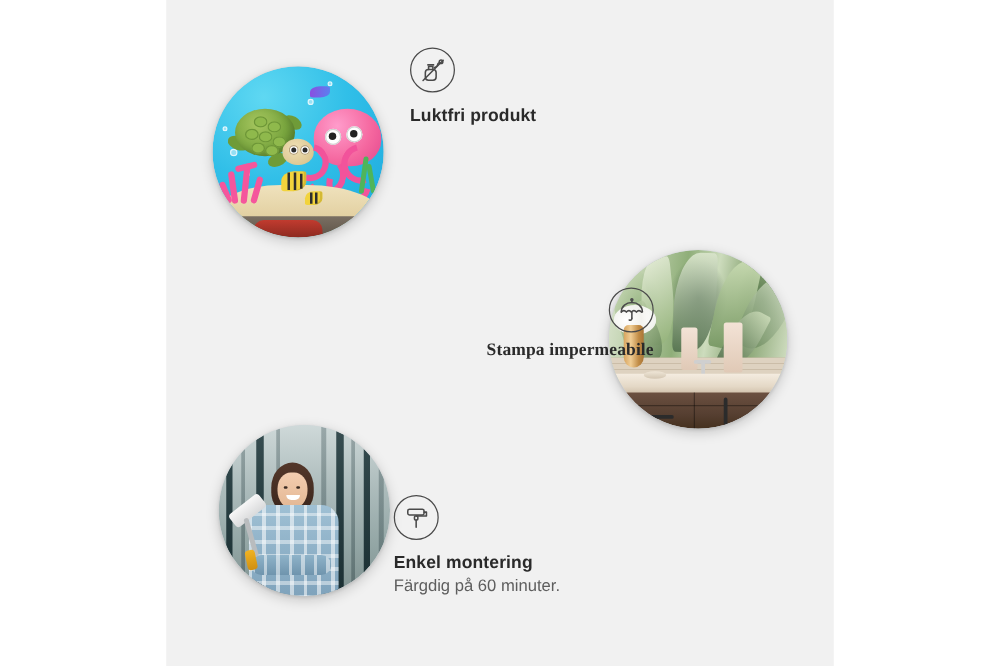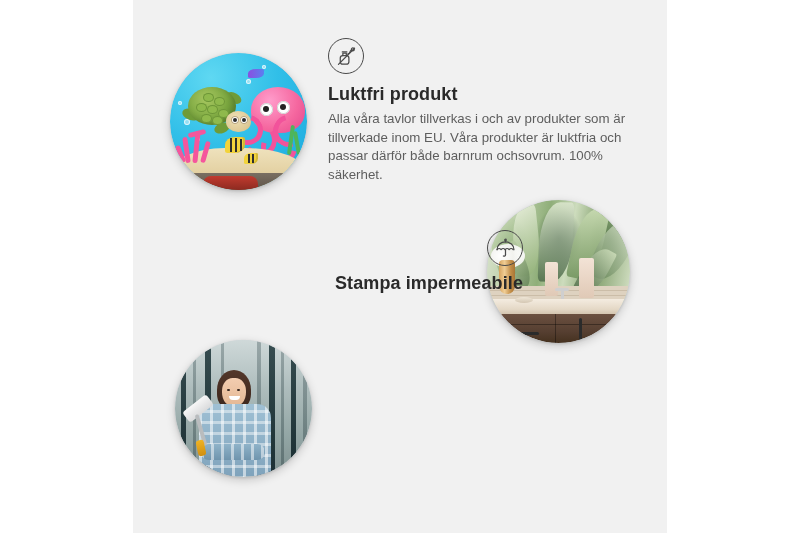--- a/index.html
+++ b/index.html
@@ -249,40 +249,40 @@
   
   .block { position: absolute; }
   .icon-circle {
     width: 36px; height: 36px;
     border-radius: 50%;
     border: 1.4px solid #4a4a4a;
     display: flex; align-items: center; justify-content: center;
     box-sizing: border-box;
   }
   .blk-title {
-    font-size: 18px;
+    font-size: 14px;
     font-weight: bold;
     color: #2a2a2a;
     letter-spacing: 0.1px;
   }
   .blk-body {
     font-size: 13.3px;
     line-height: 1.40;
     color: #5e5e5e;
   }
 
   
   #block-odor { left: 195px; top: 38px; width: 298px; }
   #block-odor .icon-circle { margin-bottom: 10px; }
   #block-odor .blk-title { margin-bottom: 5px; }
 
   
   #block-water { left: 60px; top: 230px; width: 330px; text-align: right; }
   #block-water .icon-wrap { display:flex; justify-content:flex-end; margin-bottom: 7px; }
-  #block-water .blk-title { margin-bottom: 2px; }
+  #block-water .blk-title { margin-bottom: 2px; font-family: Liberation Serif, serif; }
 
   
   #block-mount { left: 182px; top: 396px; width: 290px; }
   #block-mount .icon-circle { margin-bottom: 9px; }
   #block-mount .blk-title { margin-bottom: 3px; }
 </style>
 </head>
 <body>
 
 <div id="stage">
@@ -420,35 +420,46 @@
         <svg width="23" height="23" viewBox="0 0 24 24" fill="none" stroke="#4a4a4a" stroke-width="1.3" stroke-linecap="round" stroke-linejoin="round">
           <rect x="5.5" y="11" width="9" height="9" rx="2.6"></rect>
           <path d="M8.2 11V8.6h3.6V11"></path>
           <path d="M7.6 7.2h4.8"></path>
           <path d="M13.2 9.4c1.6-.4 2.4-1.3 2.6-2.5.2-1.1 1-1.6 1.9-1.4"></path>
           <circle cx="18.6" cy="4.6" r="1.5"></circle>
           <path d="M3.6 20.2 L20.4 3.4"></path>
         </svg>
       </div>
       <div class="blk-title">Luktfri produkt</div>
-      <div class="blk-body">Alla våra tavlor tillverkas i och av produkter som är tillverkade inom EU. Våra produkter är luktfria och passar därför både barnrum ochsovrum. 100% säkerhet.</div>
     </div>
 
     <div class="block" id="block-water">
       <div class="icon-wrap">
         <div class="icon-circle">
           <svg width="23" height="23" viewBox="0 0 24 24" fill="none" stroke="#4a4a4a" stroke-width="1.3" stroke-linecap="round" stroke-linejoin="round">
             <path d="M3.2 13.2 C3.2 8.4 7.2 5.2 12 5.2 C16.8 5.2 20.8 8.4 20.8 13.2"></path>
             <path d="M3.2 13.2 C4.6 11.6 6.0 11.6 7.4 13.2 C8.8 11.6 10.2 11.6 11.6 13.2"></path>
             <path d="M11.6 13.2 C13.0 11.6 14.4 11.6 15.8 13.2 C17.2 11.6 18.6 11.6 20.0 13.2"></path>
             <path d="M12 5.2 V3.6"></path>
             <circle cx="12" cy="3.0" r="0.8"></circle>
             <path d="M12 13.2 V18.4"></path>
             <path d="M12 18.4 C12 19.8 10.8 20.4 9.8 19.8"></path>
           </svg>
         </div>
       </div>
       <div class="blk-title">Stampa impermeabile</div>
     </div>
 
+    <div class="block" id="block-mount">
+      <div class="icon-circle">
+        <svg width="23" height="23" viewBox="0 0 24 24" fill="none" stroke="#4a4a4a" stroke-width="1.3" stroke-linecap="round" stroke-linejoin="round">
+          <rect x="4.4" y="4.6" width="13.6" height="4.8" rx="1.4"></rect>
+          <path d="M18 7 H20 V10.2 H11.4"></path>
+          <rect x="10.0" y="10.2" width="2.8" height="3.4" rx="0.8"></rect>
+          <path d="M11.4 13.6 V19.6"></path>
+        </svg>
+      </div>
+      <div class="blk-title">Enkel montering</div>
+      <div class="blk-body">Färgdig på 60 minuter.</div>
+    </div>
 
   </div>
 </div>
 
 </body></html>

